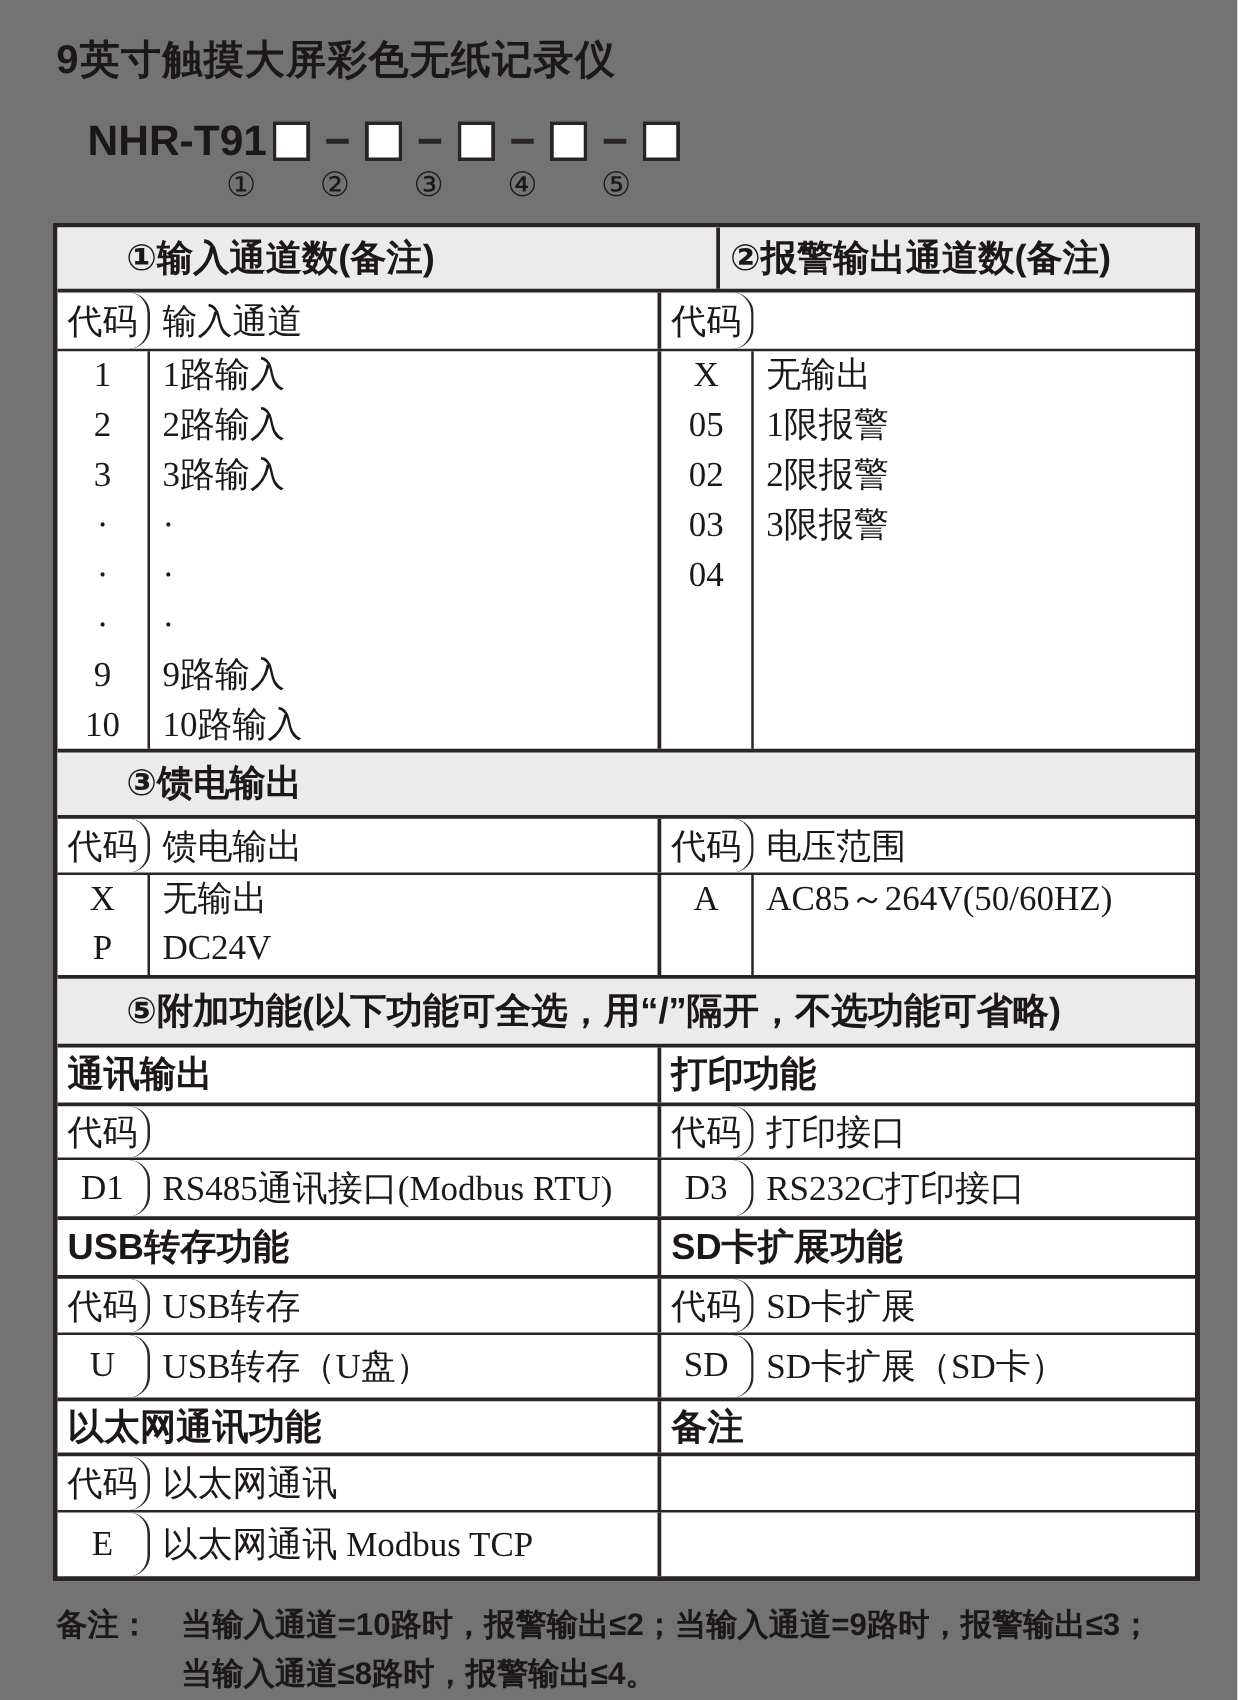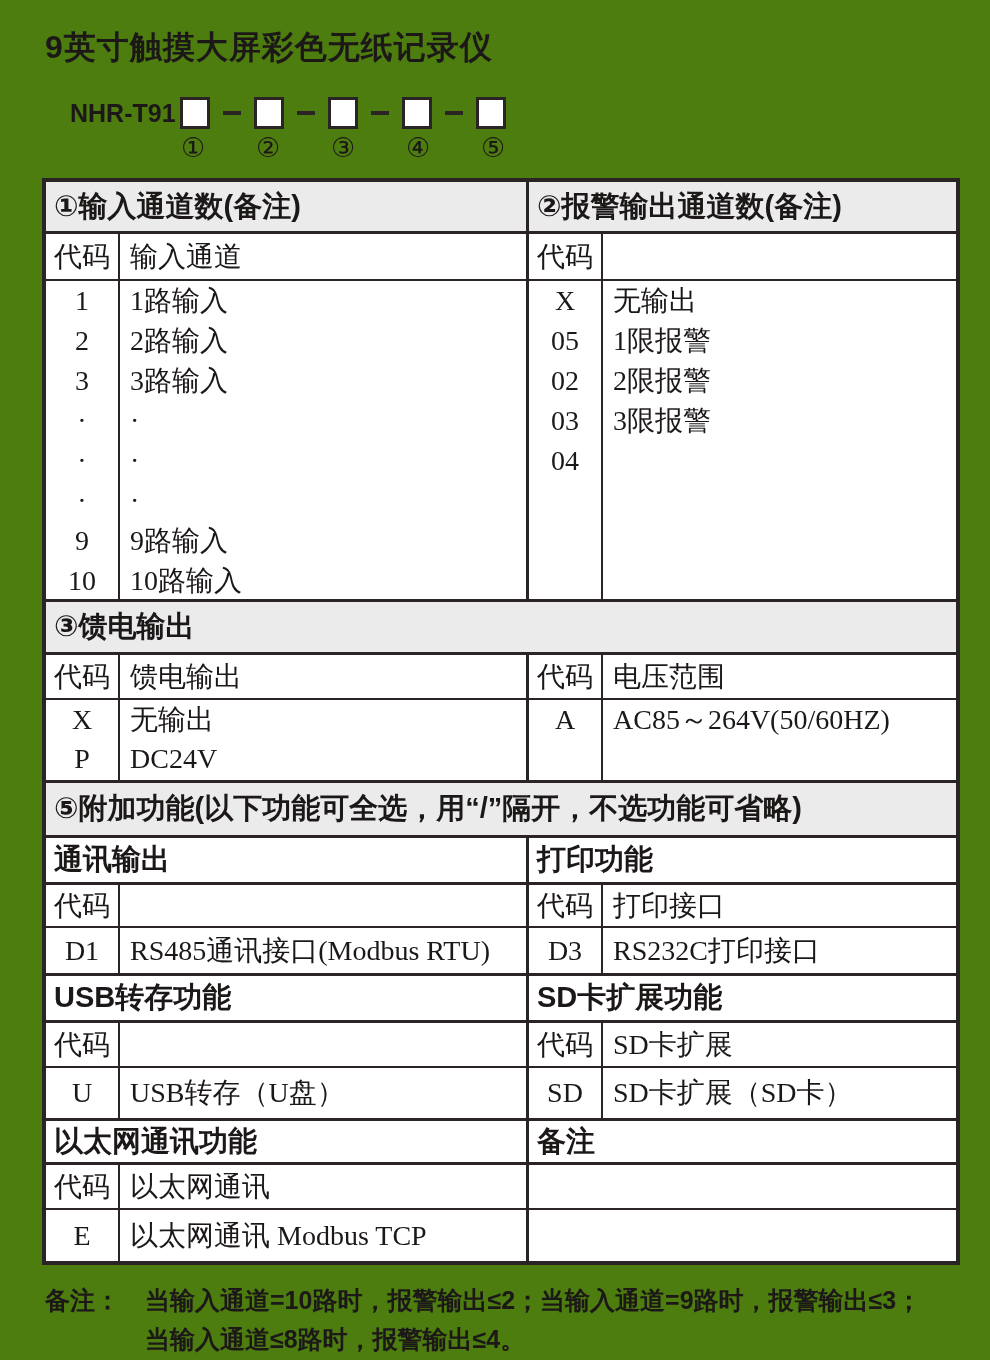--- a/index.html
+++ b/index.html
@@ -3,56 +3,56 @@
 <meta charset="utf-8">
 <style>
   :root{
     --bc:#2a2424;
     --txt:#1c1818;
     --gray:#ebebeb;
   }
   *{margin:0;padding:0;box-sizing:border-box;}
   body{background:#fff;}
   .page{
-    position:relative;width:990px;height:1360px;background:#4d7c0f;
+    position:relative;width:990px;height:1360px;background:#737373;
     color:var(--txt);
     font-family:"Liberation Serif","DejaVu Serif",serif;
     overflow:hidden;
   }
   .hei{font-family:"Liberation Sans","DejaVu Sans",sans-serif;font-weight:bold;}
 
   .title{
     position:absolute;left:45px;top:26px;
     font-size:32px;letter-spacing:1px;
   }
 
   
   .model{position:absolute;left:70px;top:96px;height:34px;display:flex;align-items:center;}
-  .model-prefix{font-size:25px;letter-spacing:0;margin-right:4px;font-family:"Liberation Sans","DejaVu Sans",sans-serif;font-weight:bold;}
+  .model-prefix{font-size:34px;letter-spacing:0;margin-right:4px;font-family:"Liberation Sans","DejaVu Sans",sans-serif;font-weight:bold;}
   .mbox{width:30px;height:32px;border:3px solid var(--bc);background:#fff;flex:none;}
   .mdash{width:18px;height:4px;background:var(--bc);margin:0 13px;flex:none;}
   .circles{position:absolute;left:178px;top:132px;display:flex;}
   .circle{width:30px;margin-right:45px;text-align:center;font-size:27px;}
 
   
   .sel-table{
     position:absolute;left:42px;top:178px;width:918px;
     border:4px solid var(--bc);background:#fff;
   }
   .band{display:flex;width:100%;}
   .bb2{border-bottom:2px solid var(--bc);}
   .bb3{border-bottom:3px solid var(--bc);}
   .bt3{border-top:3px solid var(--bc);}
   .hl{width:480px;flex:none;display:flex;}
   .hr{flex:1;border-left:3px solid var(--bc);display:flex;}
-  .graybg{background:var(--gray);}
+  .graybg{background:var(--gray);padding-left:47px;}
   .sec-title{font-size:29px;display:flex;align-items:center;padding-left:8px;width:100%;font-family:"Liberation Sans","DejaVu Sans",sans-serif;font-weight:bold;}
   .code-col{width:74px;flex:none;border-right:2px solid var(--bc);text-align:center;}
   .val-col{flex:1;padding-left:10px;overflow:hidden;white-space:nowrap;}
-  .one-line{display:flex;align-items:center;font-size:28px;}
+  .one-line{display:flex;align-items:center;font-size:28px;border-radius:17px;}
   .one-line.code-col{justify-content:center;padding-left:0;}
   .ln{height:40px;line-height:40px;font-size:28px;white-space:nowrap;}
   .ln39{height:39px;line-height:39px;}
 
   
   .footnote{
     position:absolute;left:45px;top:1281px;display:flex;
     font-size:25px;line-height:39px;
     font-family:"Liberation Sans","DejaVu Sans",sans-serif;font-weight:bold;gap:25px;
   }
@@ -224,20 +224,21 @@
           <div class="sec-title">USB转存功能</div>
         </div>
       <div class="hr">
           <div class="sec-title">SD卡扩展功能</div>
         </div>
     </div>
 
     <div class="band bb2" style="height:45px">
       <div class="hl">
         <div class="code-col one-line">代码</div>
+        <div class="val-col one-line">USB转存</div>
       </div>
       <div class="hr">
         <div class="code-col one-line">代码</div>
         <div class="val-col one-line">SD卡扩展</div>
       </div>
     </div>
 
     <div class="band" style="height:50px">
       <div class="hl">
         <div class="code-col one-line">U</div>

